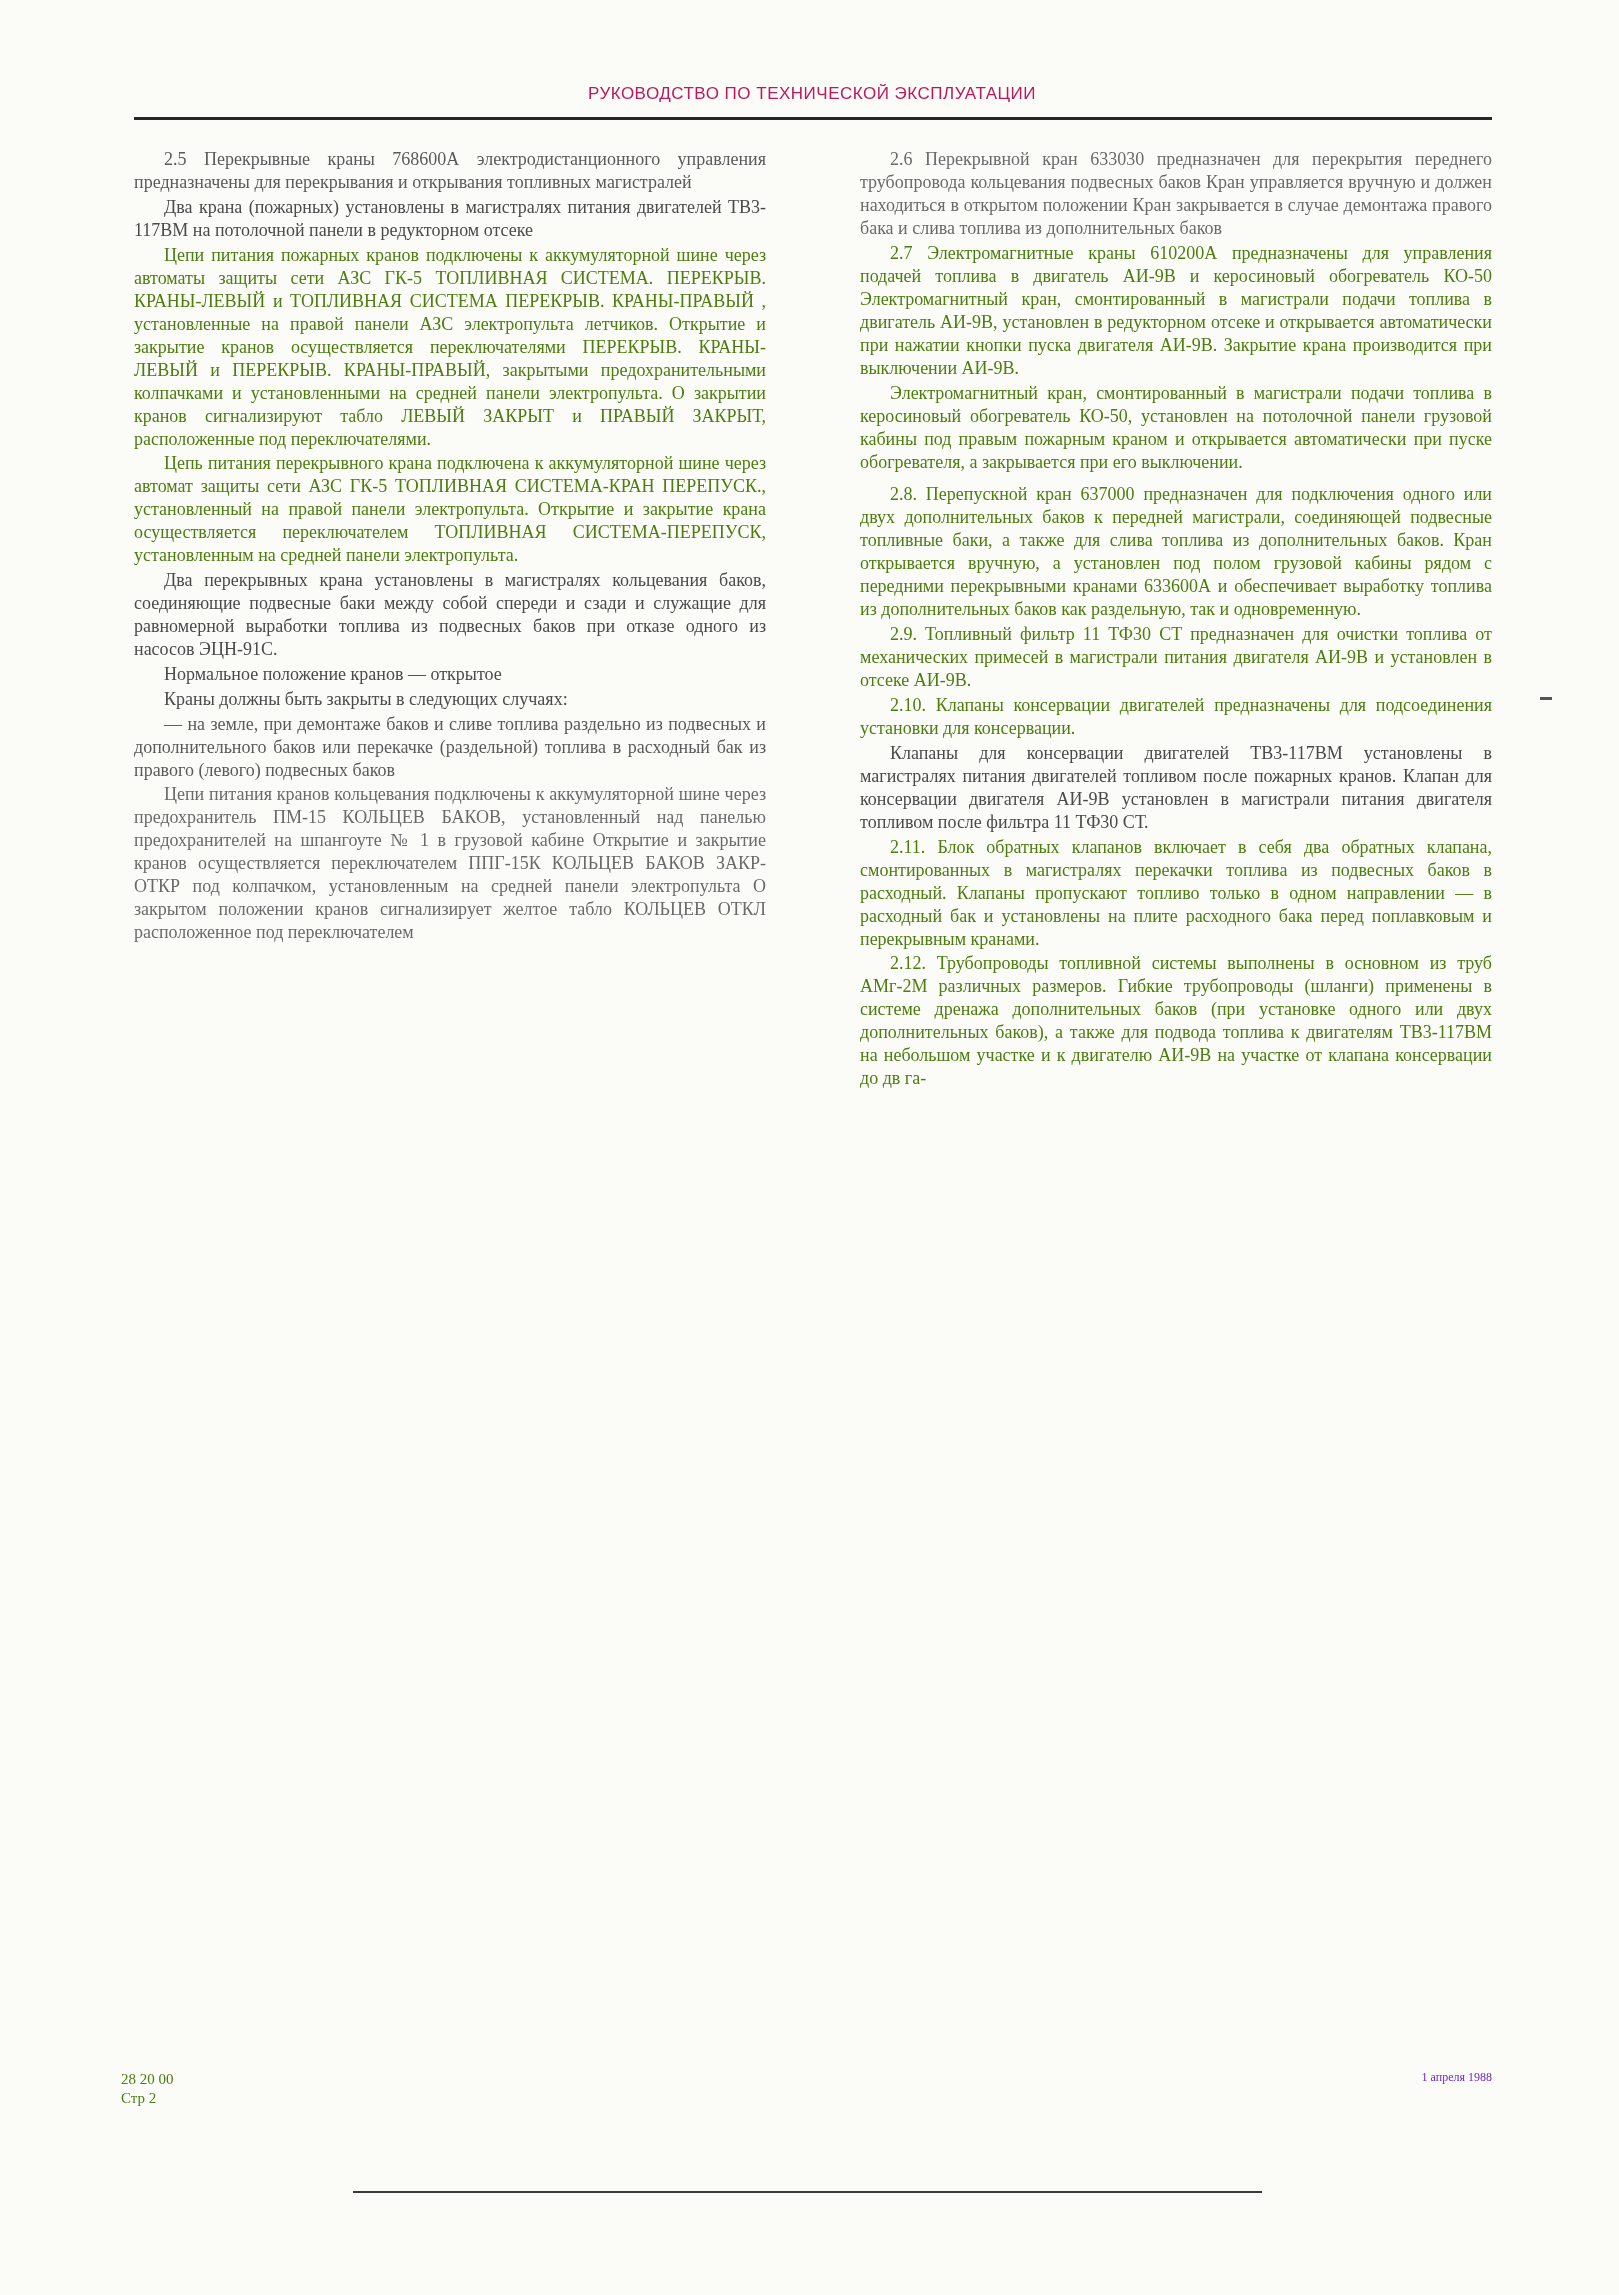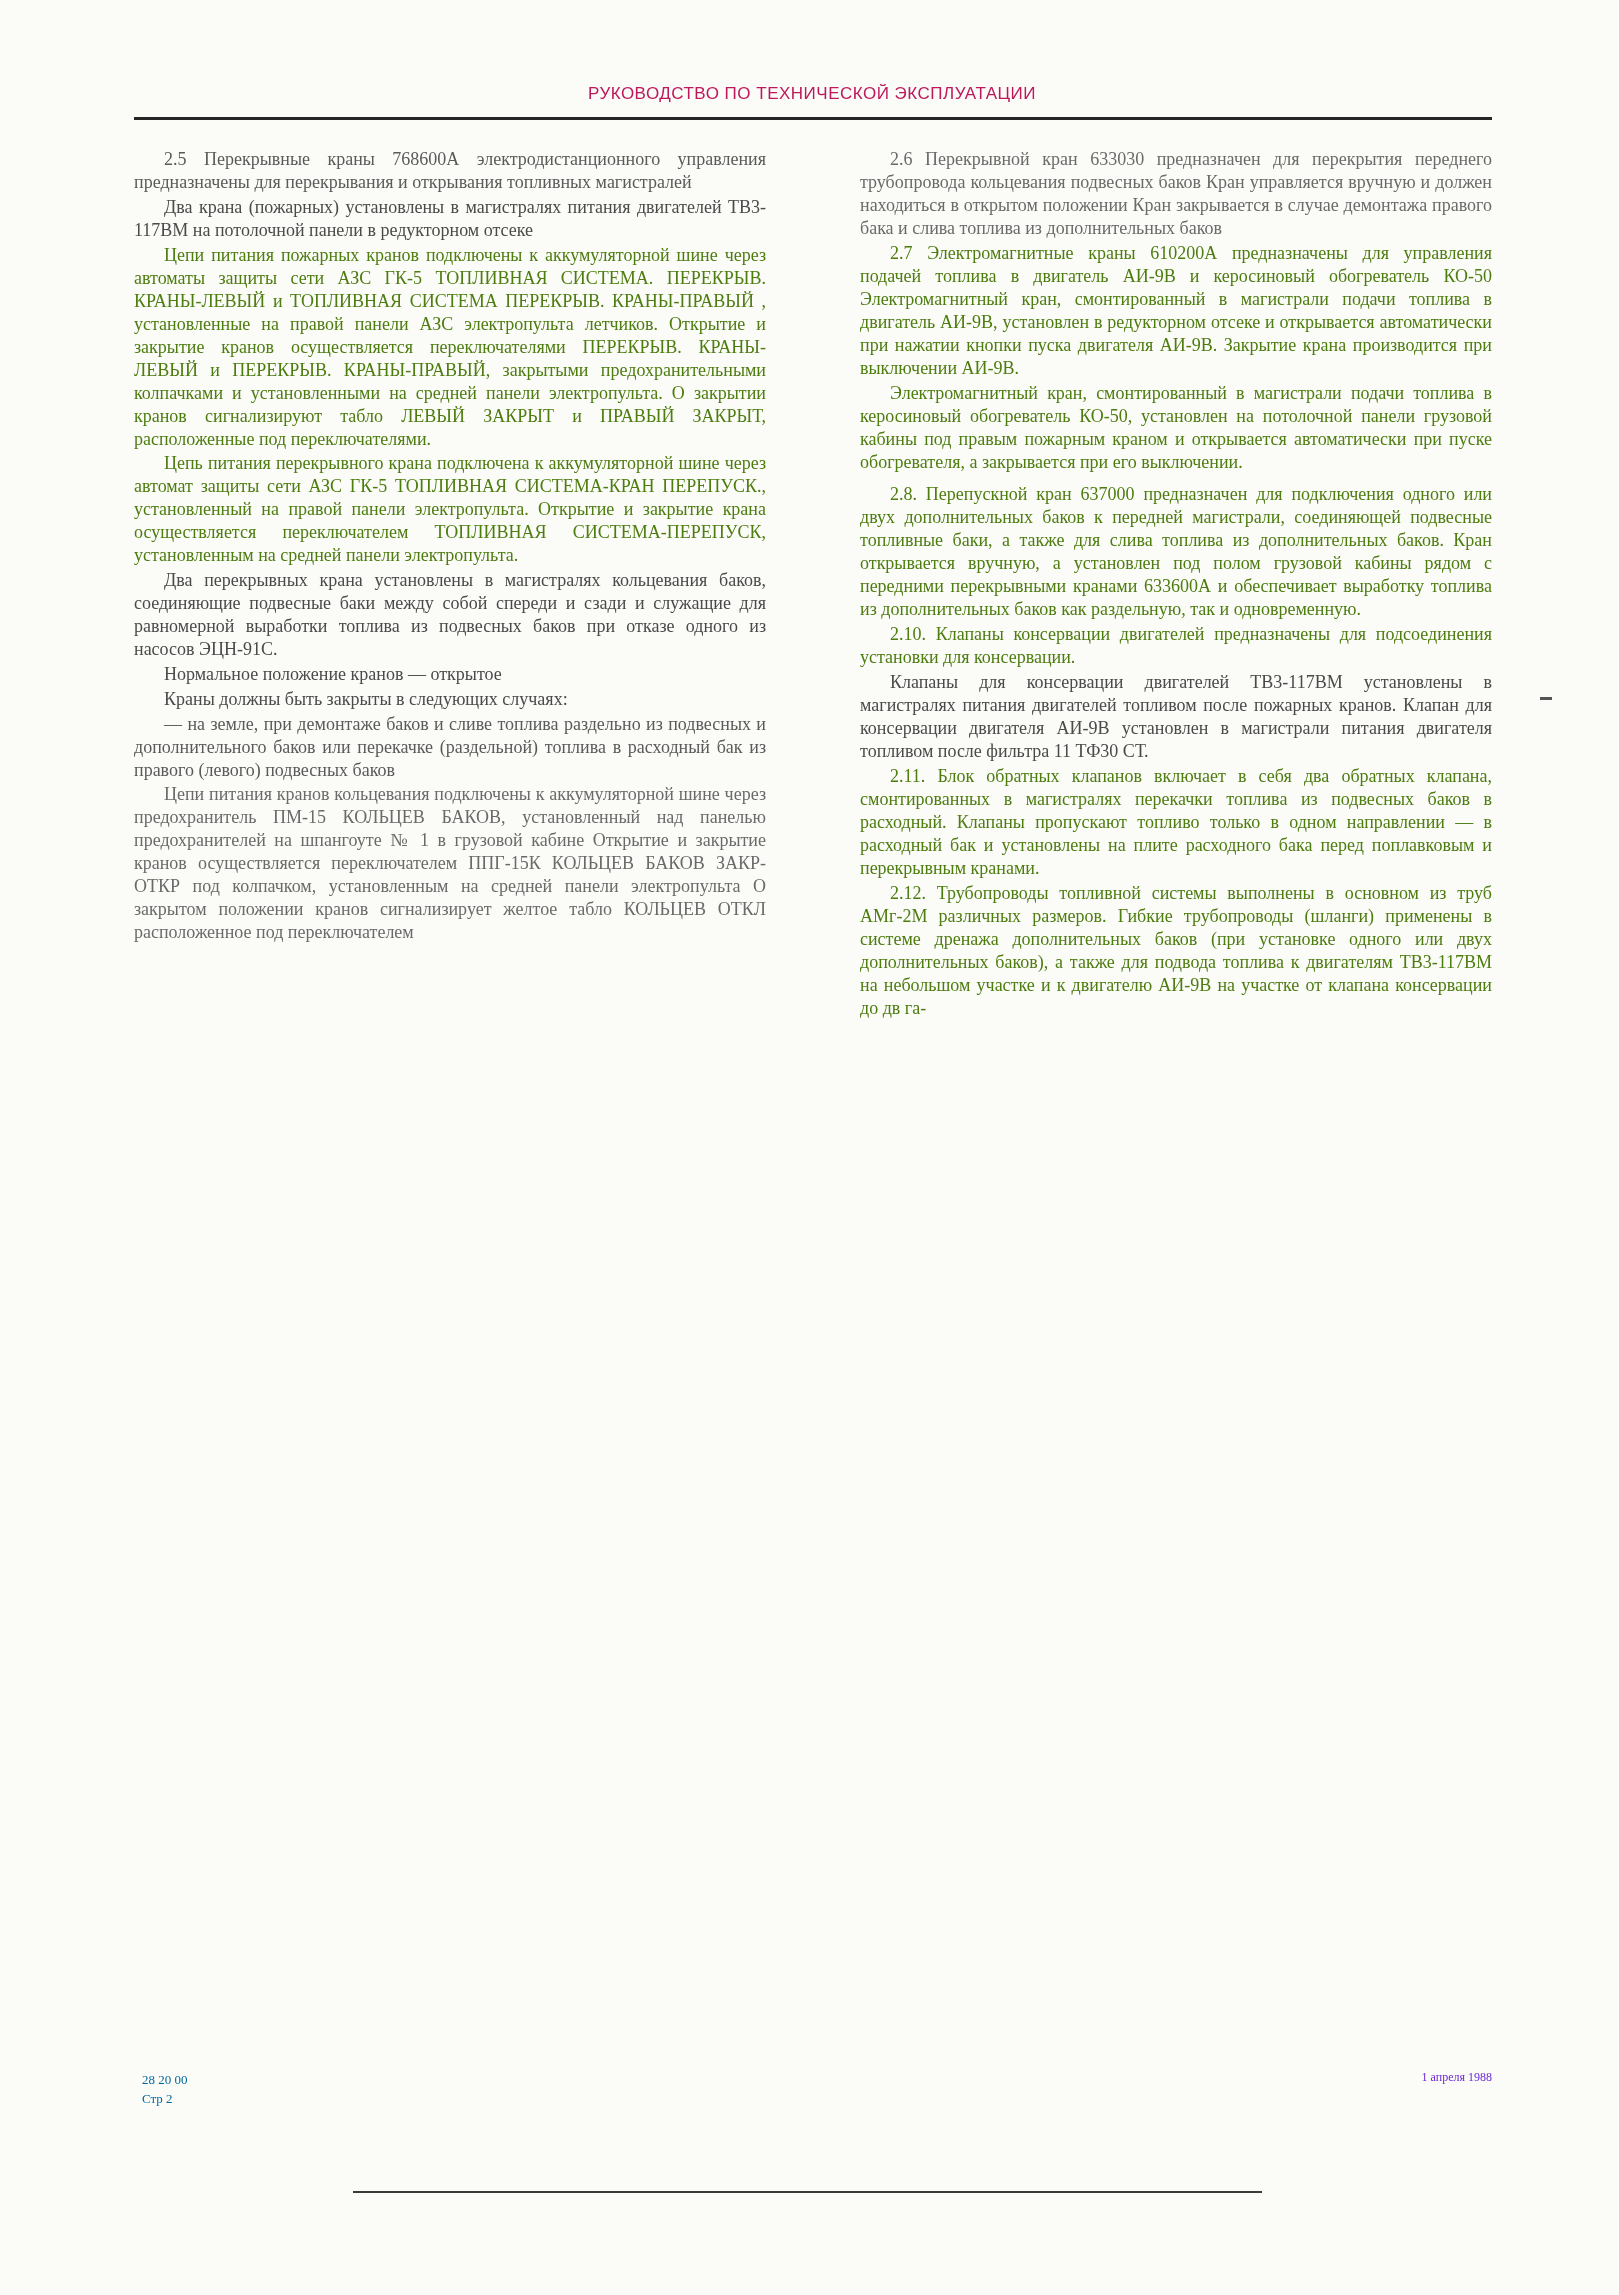--- a/index.html
+++ b/index.html
@@ -86,25 +86,25 @@
 
   
   .faded { color: #4a4a4a; }
   .faded2 { color: #5a5a5a; }
   .faint { color: #6a6a6a; }
 
   .spacer-sm { height: 8px; }
 
   .footer-left {
     position: absolute;
-    left: 142px;
+    left: 121px;
     top: 2070px;
-    font-size: 13px;
+    font-size: 15px;
     line-height: 19.4px;
-    color: #0369a1;
+    color: #4d7c0f;
     font-family: "Liberation Serif", serif;
   }
   .footer-right {
     position: absolute;
     left: 1254px;
     top: 2070px;
     width: 238px;
     text-align: right;
     font-size: 12px;
     color: #6d28d9;
@@ -142,20 +142,21 @@
         <p class="dash faded2">—  на  земле,  при  демонтаже  баков  и  сливе  топлива  раздельно  из  подвесных  и  дополнительного баков  или  перекачке  (раздельной)  топлива  в  расходный  бак  из  правого  (левого)  подвесных  баков</p>
         <p class="faint">Цепи  питания  кранов  кольцевания  подключены к  аккумуляторной  шине  через  предохранитель ПМ-15  КОЛЬЦЕВ  БАКОВ,  установленный  над  панелью  предохранителей  на  шпангоуте  № 1  в  грузовой  кабине  Открытие  и  закрытие  кранов  осуществляется  переключателем  ППГ-15К  КОЛЬЦЕВ  БАКОВ  ЗАКР-ОТКР  под  колпачком,  установленным на  средней  панели  электропульта  О  закрытом  положении  кранов  сигнализирует  желтое  табло  КОЛЬЦЕВ  ОТКЛ  расположенное  под  переключателем</p>
       </div>
 
       <div class="col right">
         <p class="faint">2.6  Перекрывной  кран  633030  предназначен  для перекрытия  переднего  трубопровода  кольцевания подвесных  баков  Кран  управляется  вручную  и  должен  находиться  в  открытом  положении  Кран  закрывается  в  случае  демонтажа  правого  бака  и слива  топлива  из  дополнительных  баков</p>
         <p>2.7  Электромагнитные  краны  610200А  предназначены  для  управления  подачей  топлива  в  двигатель  АИ-9В  и  керосиновый  обогреватель  КО-50 Электромагнитный  кран,  смонтированный  в  магистрали  подачи  топлива  в  двигатель  АИ-9В,  установлен  в  редукторном  отсеке  и  открывается  автоматически  при  нажатии  кнопки  пуска  двигателя АИ-9В.  Закрытие  крана  производится  при  выключении  АИ-9В.</p>
         <p>Электромагнитный  кран,  смонтированный  в  магистрали  подачи  топлива  в  керосиновый  обогреватель  КО-50,  установлен  на  потолочной  панели  грузовой  кабины  под  правым  пожарным  краном  и  открывается  автоматически  при  пуске  обогревателя, а  закрывается  при  его  выключении.</p>
         <div class="spacer-sm"></div>
         <p>2.8.  Перепускной  кран  637000  предназначен  для подключения  одного  или  двух  дополнительных  баков к  передней  магистрали,  соединяющей  подвесные топливные  баки,  а  также  для  слива  топлива  из дополнительных  баков.  Кран  открывается  вручную, а  установлен  под  полом  грузовой  кабины  рядом с  передними  перекрывными  кранами  633600А  и обеспечивает  выработку  топлива  из  дополнительных  баков  как  раздельную,  так  и  одновременную.</p>
+        <p>2.9.  Топливный  фильтр  11  ТФ30  СТ  предназначен  для  очистки  топлива  от  механических  примесей  в  магистрали  питания  двигателя  АИ-9В  и установлен  в  отсеке  АИ-9В.</p>
         <p>2.10.  Клапаны  консервации  двигателей  предназначены  для  подсоединения  установки  для  консервации.</p>
         <p class="faded">Клапаны  для  консервации  двигателей  ТВ3-117ВМ  установлены  в  магистралях  питания  двигателей  топливом  после  пожарных  кранов.  Клапан  для консервации  двигателя  АИ-9В  установлен  в  магистрали  питания  двигателя  топливом  после  фильтра 11  ТФ30  СТ.</p>
         <p>2.11.  Блок  обратных  клапанов  включает  в  себя два  обратных  клапана,  смонтированных  в  магистралях  перекачки  топлива  из  подвесных  баков  в  расходный.  Клапаны  пропускают  топливо  только  в  одном  направлении  —  в  расходный  бак  и  установлены на  плите  расходного  бака  перед  поплавковым  и перекрывным  кранами.</p>
         <p>2.12.  Трубопроводы  топливной  системы  выполнены  в  основном  из  труб  АМг-2М  различных  размеров.  Гибкие  трубопроводы  (шланги)  применены  в системе  дренажа  дополнительных  баков  (при  установке  одного  или  двух  дополнительных  баков),  а также  для  подвода  топлива  к  двигателям  ТВ3-117ВМ  на  небольшом  участке  и  к  двигателю  АИ-9В  на  участке  от  клапана  консервации  до  дв  га-</p>
       </div>
 
     </div>
 
     <div class="dot-mark"></div>
 

